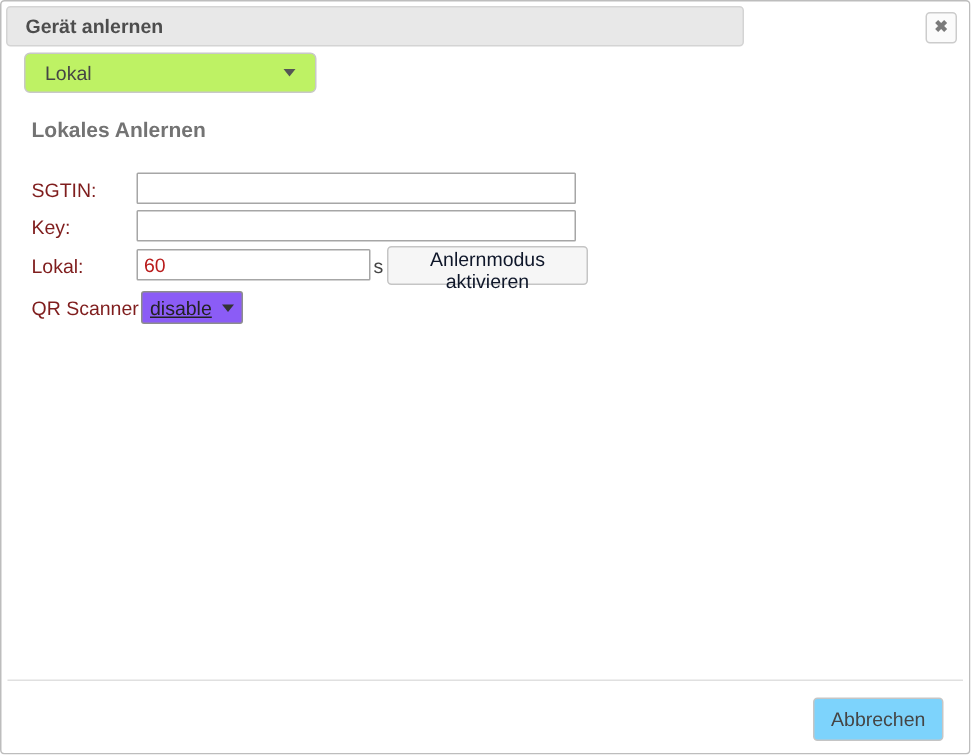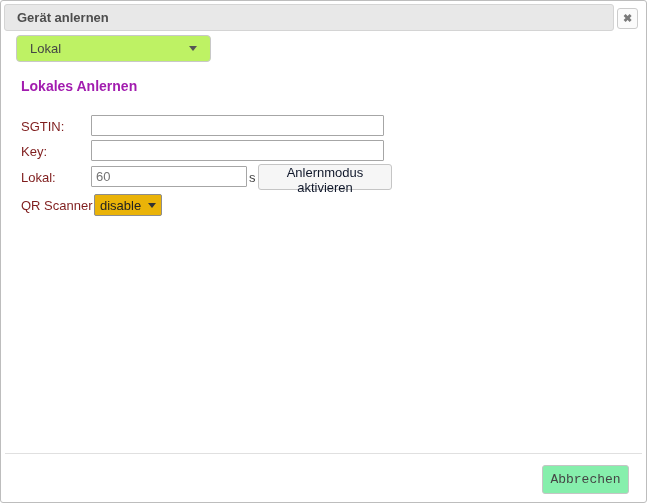--- a/index.html
+++ b/index.html
@@ -14,21 +14,21 @@
     position: absolute;
     inset: 0;
     background: #ffffff;
     border: 1px solid #bdbdbd;
     border-radius: 3px;
   }
   
   .titlebar {
     position: absolute;
     left: 3px; top: 3px;
-    width: 610px; height: 27px;
+    width: 492px; height: 27px;
     background: #e8e8e8;
     border: 1px solid #d4d4d4;
     border-radius: 3px;
     display: flex;
     align-items: center;
     padding-left: 12px;
   }
   .titlebar .title {
     font-size: 13px;
     font-weight: bold;
@@ -74,38 +74,38 @@
     border-left: 4px solid transparent;
     border-right: 4px solid transparent;
     border-top: 5px solid #555555;
   }
   
   .section-heading {
     position: absolute;
     left: 20px; top: 77px;
     font-size: 14px;
     font-weight: bold;
-    color: #a21caf;
+    color: #737373;
   }
   
   .field-label {
     position: absolute;
     left: 20px;
     font-size: 13px;
     color: #7f1d1d;
   }
   .text-input {
     position: absolute;
     left: 90px;
     width: 293px; height: 21px;
     border: 1px solid #a6a6a6;
     border-radius: 1px;
     font-family: "Liberation Sans", sans-serif;
     font-size: 13px;
-    color: #737373;
+    color: #b91c1c;
     padding: 0 4px;
     background: #ffffff;
   }
   #sgtin-label { top: 118px; }
   #sgtin-input { top: 114px; }
   #key-label { top: 143px; }
   #key-input { top: 139px; }
   #dauer-label { top: 169px; }
   #dauer-input { top: 165px; width: 156px; }
   .unit-s {
@@ -125,53 +125,54 @@
     font-size: 13px;
     color: #0f172a;
     cursor: pointer;
   }
   #qr-label { top: 197px; }
   .qr-select {
     position: absolute;
     left: 93px; top: 193px;
     height: 22px;
     min-width: 59px;
-    background: #eab308;
+    background: #8b5cf6;
     border: 1px solid #8d8d8d;
     border-radius: 2px;
     display: inline-flex;
     align-items: center;
     gap: 7px;
     padding: 0 5px;
     font-size: 13px;
     color: #222222;
     cursor: pointer;
+    text-decoration: underline;
   }
   .qr-select .tri-down {
     border-left-width: 4px;
     border-right-width: 4px;
     border-top-width: 5px;
     border-top-color: #333333;
   }
   
   .footer-divider {
     position: absolute;
     left: 4px; right: 4px;
     top: 452px;
     height: 1px;
     background: #e0e0e0;
   }
   .cancel-btn {
     position: absolute;
     left: 541px; top: 464px;
     width: 87px; height: 29px;
-    background: #86efac;
+    background: #7dd3fc;
     border: 1px solid #c5c5c5;
     border-radius: 3px;
-    font-family: Liberation Mono, monospace;
+    font-family: Liberation Sans, sans-serif;
     font-size: 13px;
     color: #454545;
     cursor: pointer;
   }
 </style>
 </head>
 <body>
 
 <div class="dialog">
 

